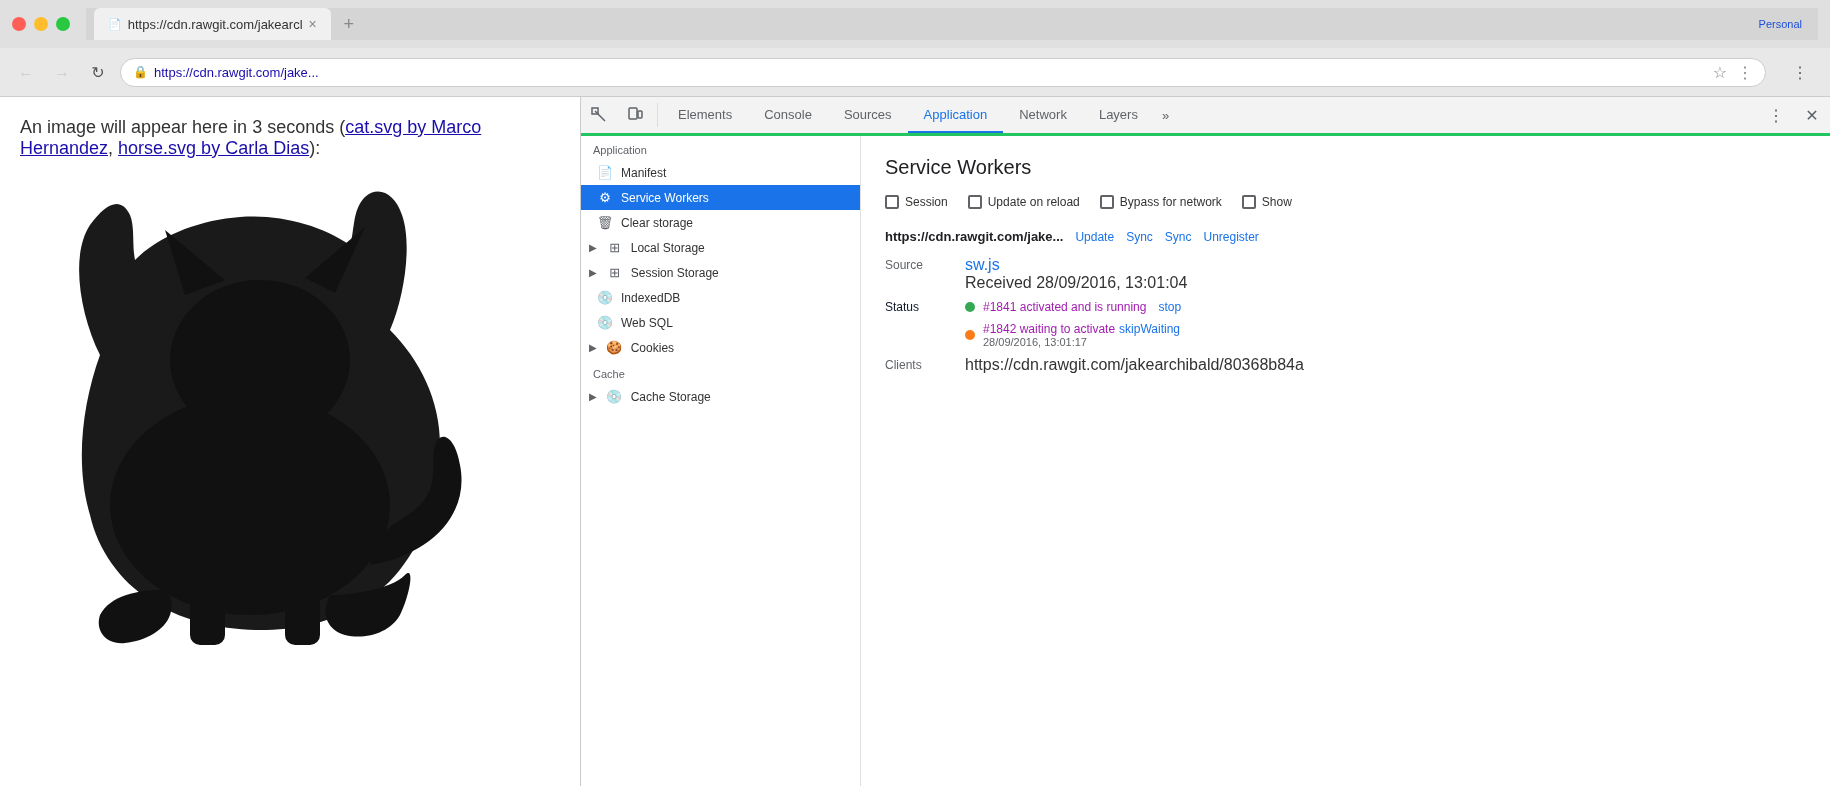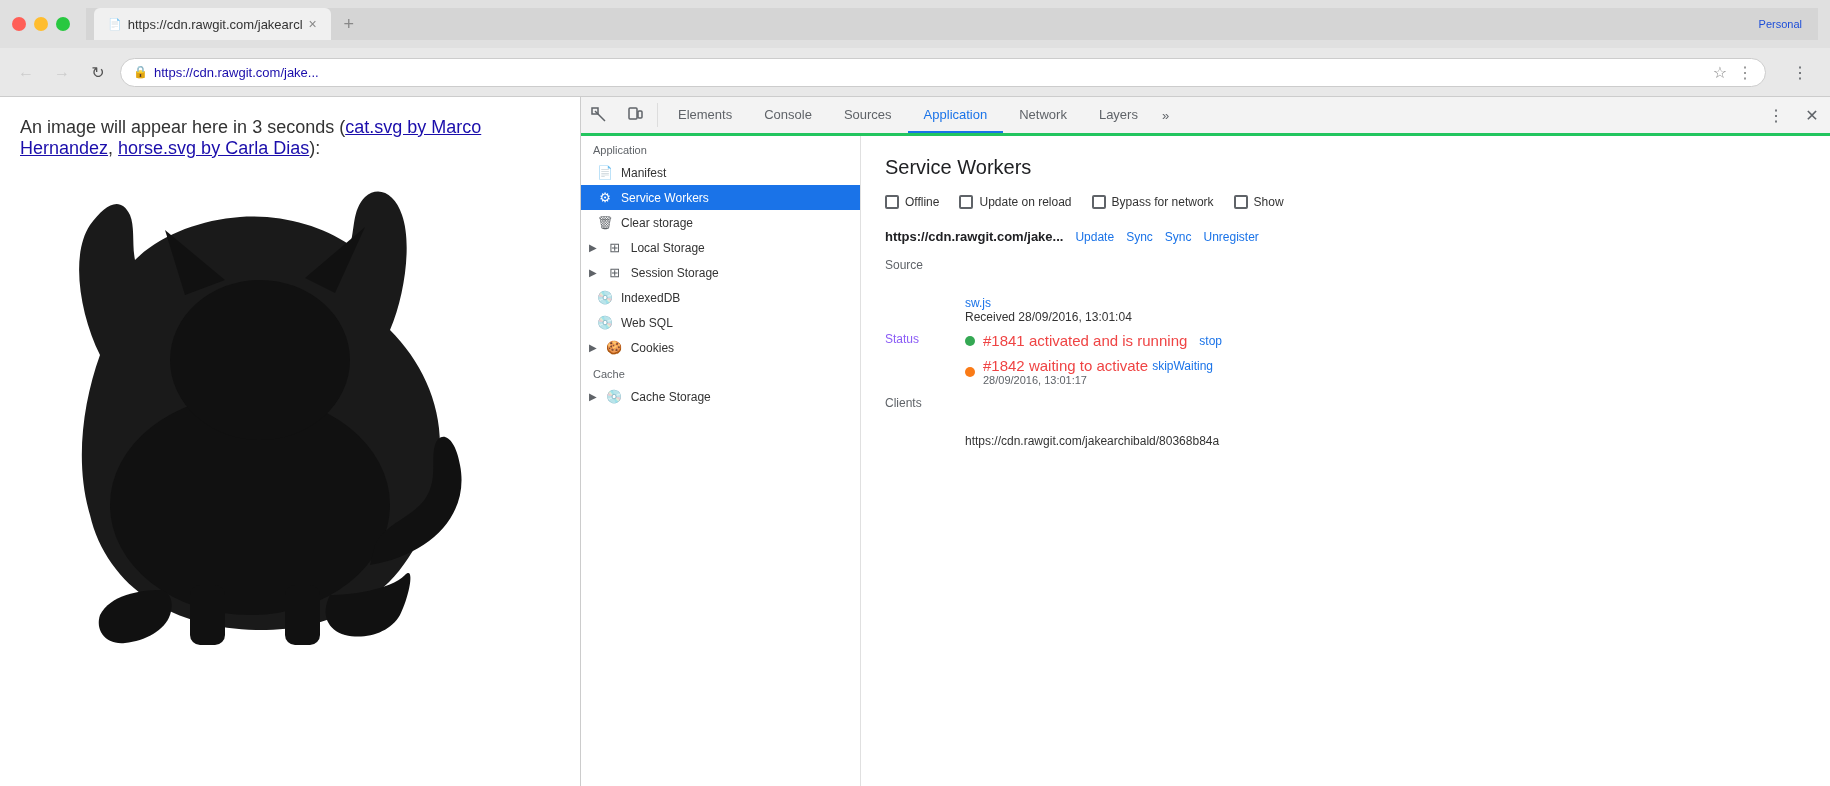--- a/index.html
+++ b/index.html
@@ -79,31 +79,31 @@
     .cb-label { font-size: 12px; color: #333; }
 
     
     .sw-entry { margin-top: 4px; }
     .sw-url-row { display: flex; align-items: center; gap: 12px; margin-bottom: 12px; }
     .sw-url { font-size: 13px; font-weight: 600; color: #202124; }
     .sw-action { font-size: 12px; color: #1a73e8; cursor: pointer; }
 
     .sw-detail-row { display: flex; align-items: flex-start; margin-bottom: 8px; padding-left: 0; }
     .sw-detail-label { font-size: 12px; color: #5f6368; width: 80px; min-width: 80px; padding-top: 2px; }
-    .sw-detail-value { font-size: 12px; color: #333; margin-top: 40px; }
+    .sw-detail-value { font-size: 16px; color: #333; }
     .sw-detail-value a { color: #1a73e8; cursor: pointer; text-decoration: none; }
 
     .sw-status-row { display: flex; align-items: flex-start; margin-bottom: 8px; }
-    .sw-status-label { font-size: 12px; color: #8b5cf6; width: 80px; min-width: 80px; }
+    .sw-status-label { font-size: 12px; color: #0f172a; width: 80px; min-width: 80px; }
     .sw-status-entries { display: flex; flex-direction: column; gap: 8px; }
     .sw-status-entry { display: flex; align-items: center; gap: 8px; }
     .status-dot { width: 10px; height: 10px; border-radius: 50%; flex-shrink: 0; }
     .status-dot.green { background: #34a853; }
     .status-dot.orange { background: #fa7b17; }
-    .sw-status-text { font-size: 15px; color: #ef4444; }
+    .sw-status-text { font-size: 12px; color: #a21caf; }
     .sw-status-link { font-size: 12px; color: #1a73e8; cursor: pointer; margin-left: 4px; }
     .sw-status-date { font-size: 11px; color: #5f6368; }
   </style>
 </head>
 <body>
 
 <div class="browser-chrome">
 
   <div class="title-bar">
     <div class="traffic-lights">
@@ -297,21 +297,21 @@
           <span class="sidebar-item-label">Cache Storage</span>
         </div>
       </div>
 
       <div class="dt-main-panel">
         <h2 class="panel-title">Service Workers</h2>
 
         <div class="checkbox-row">
           <div class="cb-item">
             <div class="cb-box"></div>
-            <span class="cb-label">Offline</span>
+            <span class="cb-label">Session</span>
           </div>
           <div class="cb-item">
             <div class="cb-box"></div>
             <span class="cb-label">Update on reload</span>
           </div>
           <div class="cb-item">
             <div class="cb-box"></div>
             <span class="cb-label">Bypass for network</span>
           </div>
           <div class="cb-item">

